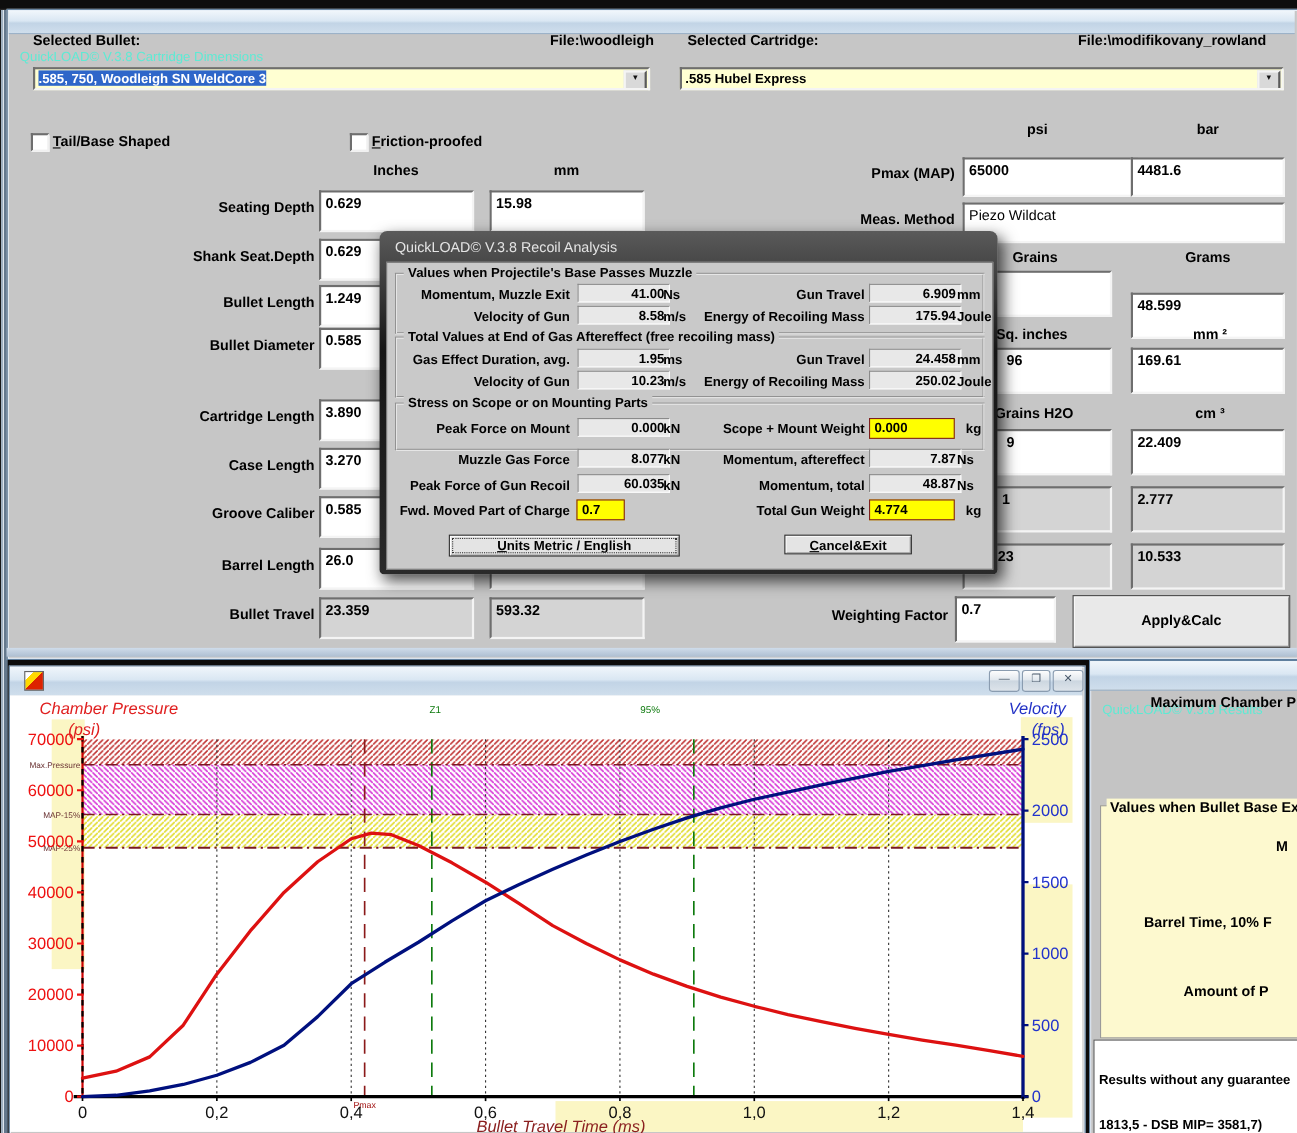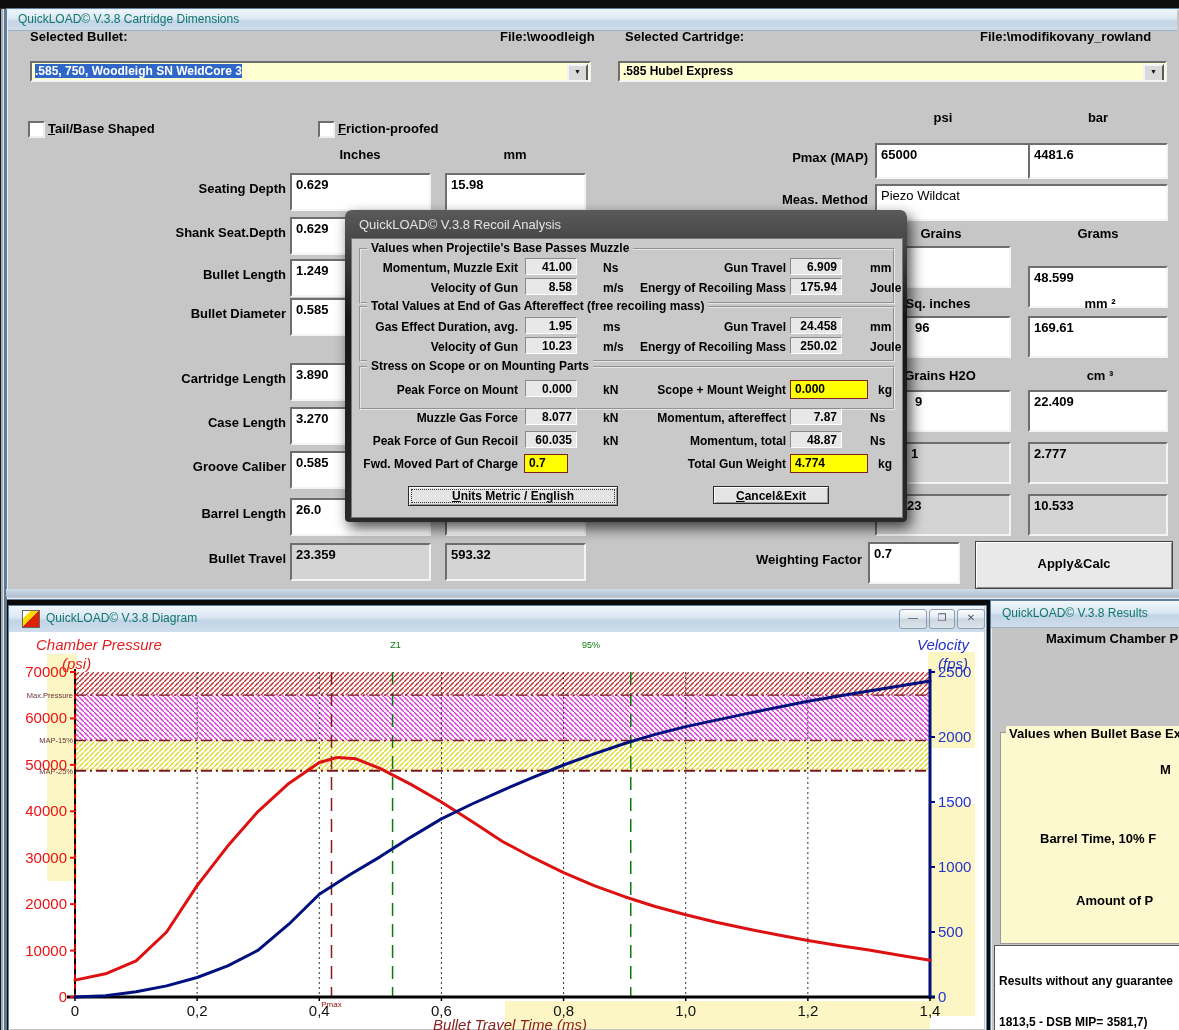--- a/index.html
+++ b/index.html
@@ -3,21 +3,21 @@
 <meta charset="utf-8">
 <style>
   html,body{margin:0;padding:0;background:#0b0b0b;}
   #canvas{position:relative;width:1179px;height:1030px;overflow:hidden;background:#0b0b0b;
           font-family:"Liberation Sans",sans-serif;}
   .abs{position:absolute;}
   
   .winrect{position:absolute;background:#c6c6c6;border:1px solid #5f7f9e;box-shadow:inset 0 0 0 1px #e8f0f8;}
   .tbar{position:absolute;background:linear-gradient(#f0f6fb,#dae7f3 45%,#c2d4e6 55%,#cfdeec);
         border-bottom:1px solid #9cb2c8;}
-  .tbar-text{font-size:12px;color:#0f766e;}
+  .tbar-text{font-size:12px;color:#5eead4;margin-top:32px;}
   .wbtn{position:absolute;height:18px;background:linear-gradient(#fdfdfd,#e2e8ee 45%,#ccd6e0 50%,#dde4ea);
         border:1px solid #8a9cb0;border-radius:3px;font-size:10px;line-height:16px;text-align:center;color:#49596a;}
   
   .box{position:absolute;background:#fff;border:2px solid;border-color:#6e6e6e #f4f4f4 #f4f4f4 #6e6e6e;
        font-weight:bold;font-size:13px;padding:2px 4px;box-sizing:border-box;color:#000;}
   .box.gray{background:#d4d4d4;}
   .box.norm{font-weight:normal;}
   .frag36{padding-left:38px;} .frag32{padding-left:34px;} .frag28{padding-left:30px;}
   .lbl{position:absolute;font-weight:bold;font-size:13px;color:#000;}
   .rlbl{text-align:right;}
@@ -37,21 +37,21 @@
         font-weight:bold;font-size:13px;text-align:center;color:#000;}
   
   .dlg{position:absolute;background:linear-gradient(#5a5a5a,#151515 35%,#2a2a2a);
        border-radius:7px 7px 4px 4px;box-shadow:4px 6px 14px rgba(0,0,0,.7);}
   .dlg-title{position:absolute;font-size:13px;color:#e4e4e4;}
   .dclient{position:absolute;background:#c9c9c9;border:1px solid #777;}
   .grp{position:absolute;border:2px groove #e6e6e6;}
   .grpleg{position:absolute;background:#c9c9c9;padding:0 4px;font-weight:bold;font-size:12px;color:#000;white-space:nowrap;}
   .dlabel{position:absolute;font-weight:bold;font-size:12px;color:#000;text-align:right;white-space:nowrap;}
   .dunit{position:absolute;font-weight:bold;font-size:12px;color:#000;}
-  .dval{position:absolute;width:52px;height:17px;background:#e8e8e8;border:1px solid;
+  .dval{position:absolute;width:84px;height:17px;background:#e8e8e8;border:1px solid;
         border-color:#8a8a8a #fdfdfd #fdfdfd #8a8a8a;font-weight:bold;font-size:12px;
         text-align:right;padding:1px 4px;box-sizing:border-box;}
   .dval.yel{background:#ffff00;border:1px solid #7d1f1f;text-align:left;}
   .dbtn{position:absolute;background:#e4e4e4;border:1px solid #2b2b2b;
         box-shadow:inset 1px 1px 0 #fff,inset -1px -1px 0 #9a9a9a;
         font-weight:bold;font-size:12px;text-align:center;padding-top:2px;box-sizing:border-box;color:#000;}
   .dbtn.focus{outline:1px dotted #333;outline-offset:-4px;}
   
   .yband{position:absolute;background:#fbf6c4;}
   .chead-red{position:absolute;font-style:italic;font-size:15px;color:#e02020;}

